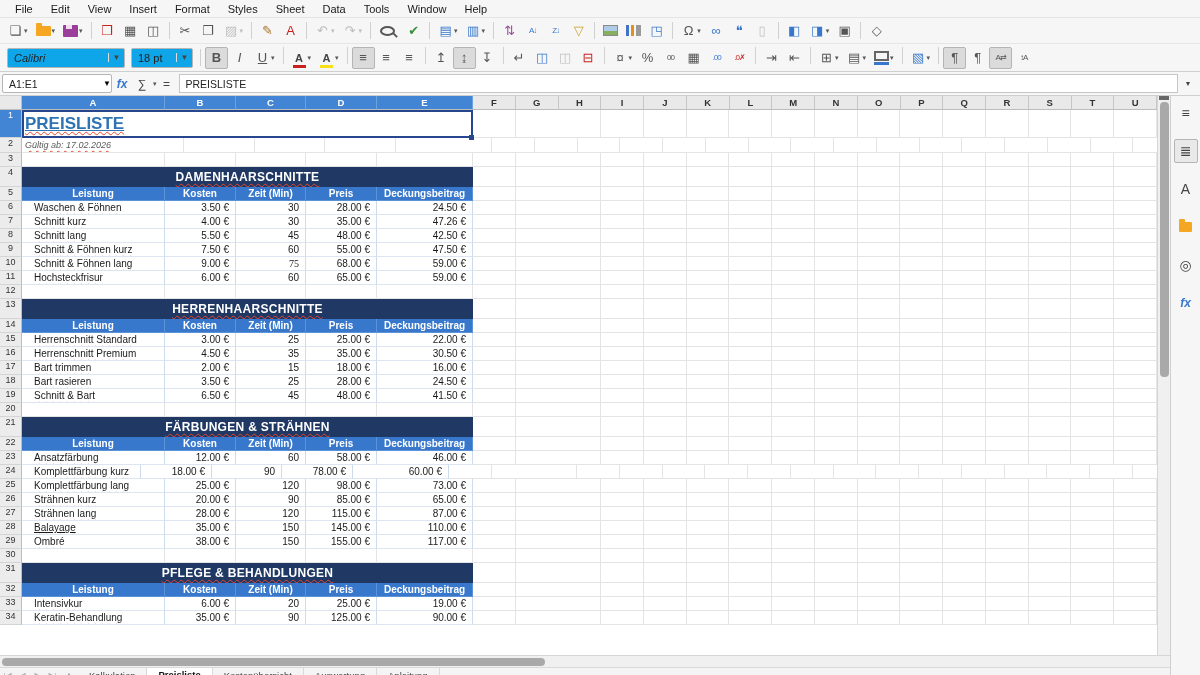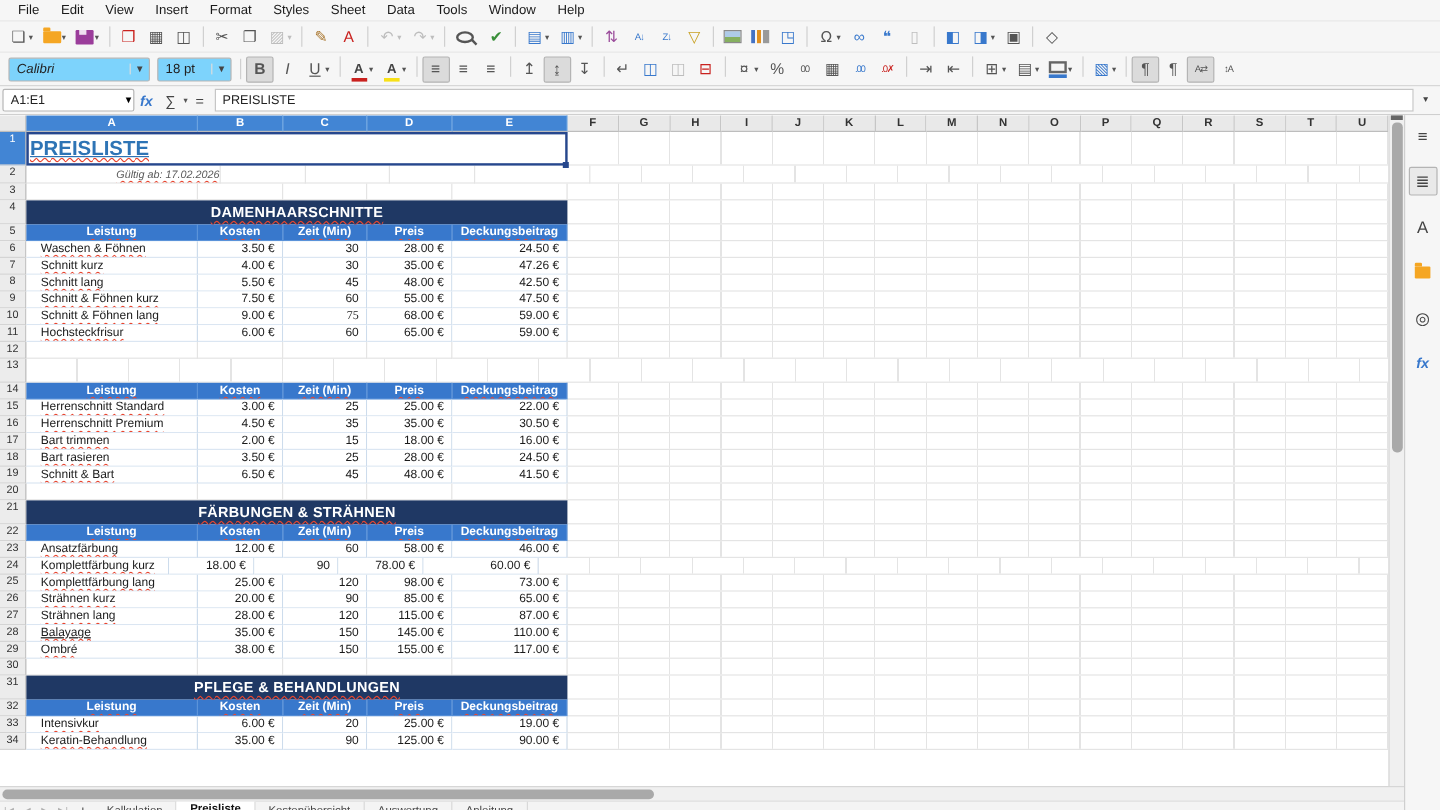--- a/index.html
+++ b/index.html
@@ -9,21 +9,21 @@
   .toolbar { display:flex; align-items:center; background:#f6f6f6; padding-left:4px; }
   .tb1 { height:26px; border-bottom:1px solid #e6e6e6; }
   .tb2 { height:28px; border-bottom:1px solid #cfcfcf; }
   .tbbtn { display:flex; align-items:center; height:22px; padding:0 3px; border-radius:2px; border:1px solid transparent; cursor:default; }
   .tbbtn.on { background:#dbdbdb; border-color:#b4b4b4; }
   .tbbtn.dis { opacity:.35; }
   .icon { display:inline-flex; align-items:center; justify-content:center; min-width:15px; height:16px; font-size:13px; color:#555; line-height:16px; }
   .icon.sm { font-size:8px; letter-spacing:-1px; }
   .dd { font-size:7px; color:#555; margin-left:1px; }
   .tbsep { width:1px; height:17px; background:#d0d0d0; margin:0 4px; }
-  .combo { display:flex; align-items:center; background:#7dd3fc; border:1px solid #b6b6b6; border-radius:2px; height:20px; margin:0 3px; font-size:11px; color:#222; }
+  .combo { display:flex; align-items:center; background:#0ea5e9; border:1px solid #b6b6b6; border-radius:2px; height:20px; margin:0 3px; font-size:11px; color:#222; }
   .combo .cval { flex:1; padding:0 6px; font-style:italic; }
   .combo .carr { width:16px; text-align:center; font-size:8px; color:#444; border-left:1px solid #ddd; }
   .i-folder { width:13px; height:10px; background:#f5a623; border-radius:1px; position:relative; }
   .i-folder:before { content:""; position:absolute; top:-3px; left:0; width:6px; height:3px; background:#f5a623; border-radius:1px 1px 0 0; }
   .i-save { width:12px; height:12px; background:#9b3d9b; border-radius:1px; position:relative; }
   .i-save:before { content:""; position:absolute; top:0; left:3px; width:6px; height:4px; background:#efdff0; }
   .i-find { width:10px; height:10px; border:2px solid #555; border-radius:50%; position:relative; margin:1px 3px 1px 1px; }
   .i-find:after { content:""; position:absolute; width:6px; height:2px; background:#555; transform:rotate(45deg); right:-5px; bottom:-2px; }
   .i-image { width:14px; height:11px; border:1px solid #8a8a8a; background:linear-gradient(180deg,#aecbe8 55%,#86b060 55%); }
   .i-chart { width:13px; height:11px; background:linear-gradient(90deg,#4472c4 0 3px,transparent 3px 5px,#e2901f 5px 8px,transparent 8px 10px,#9a9a9a 10px 13px); }
@@ -384,21 +384,21 @@
               <div class="rowhead sel">1</div>
               <div class="titlecell">
                 <span class="titletext"><span class="wavy">PREISLISTE</span></span>
               </div>
               <div class="fill"></div>
               <div class="selbox"></div>
               <div class="selhandle"></div>
             </div>
             <div class="row h15">
               <div class="rowhead">2</div>
-              <div class="cell" style="width: 162px; justify-content: flex-end;">
+              <div class="cell" style="width: 162px;">
                 <span class="subtext wavy">Gültig ab: 17.02.2026</span>
               </div>
               <div class="cell" style="width: 71px;"></div>
               <div class="cell" style="width: 70px;"></div>
               <div class="cell" style="width: 71px;"></div>
               <div class="cell" style="width: 96px;"></div>
               <div class="fill"></div>
             </div>
             <div class="row h14">
               <div class="rowhead">3</div>
@@ -505,20 +505,23 @@
               <div class="rowhead">12</div>
               <div class="cell" style="width: 143px;"></div>
               <div class="cell" style="width: 71px;"></div>
               <div class="cell" style="width: 70px;"></div>
               <div class="cell" style="width: 71px;"></div>
               <div class="cell" style="width: 96px;"></div>
               <div class="fill"></div>
             </div>
             <div class="row h20">
               <div class="rowhead">13</div>
+              <div class="sectioncell">
+                <span class="wavy">HERRENHAARSCHNITTE</span>
+              </div>
               <div class="fill"></div>
             </div>
             <div class="row h14">
               <div class="rowhead">14</div>
               <div class="cell theadcell" style="width: 143px;">
                 <span class="wavy">Leistung</span>
               </div>
               <div class="cell theadcell" style="width: 71px;">
                 <span class="wavy">Kosten</span>
               </div>

